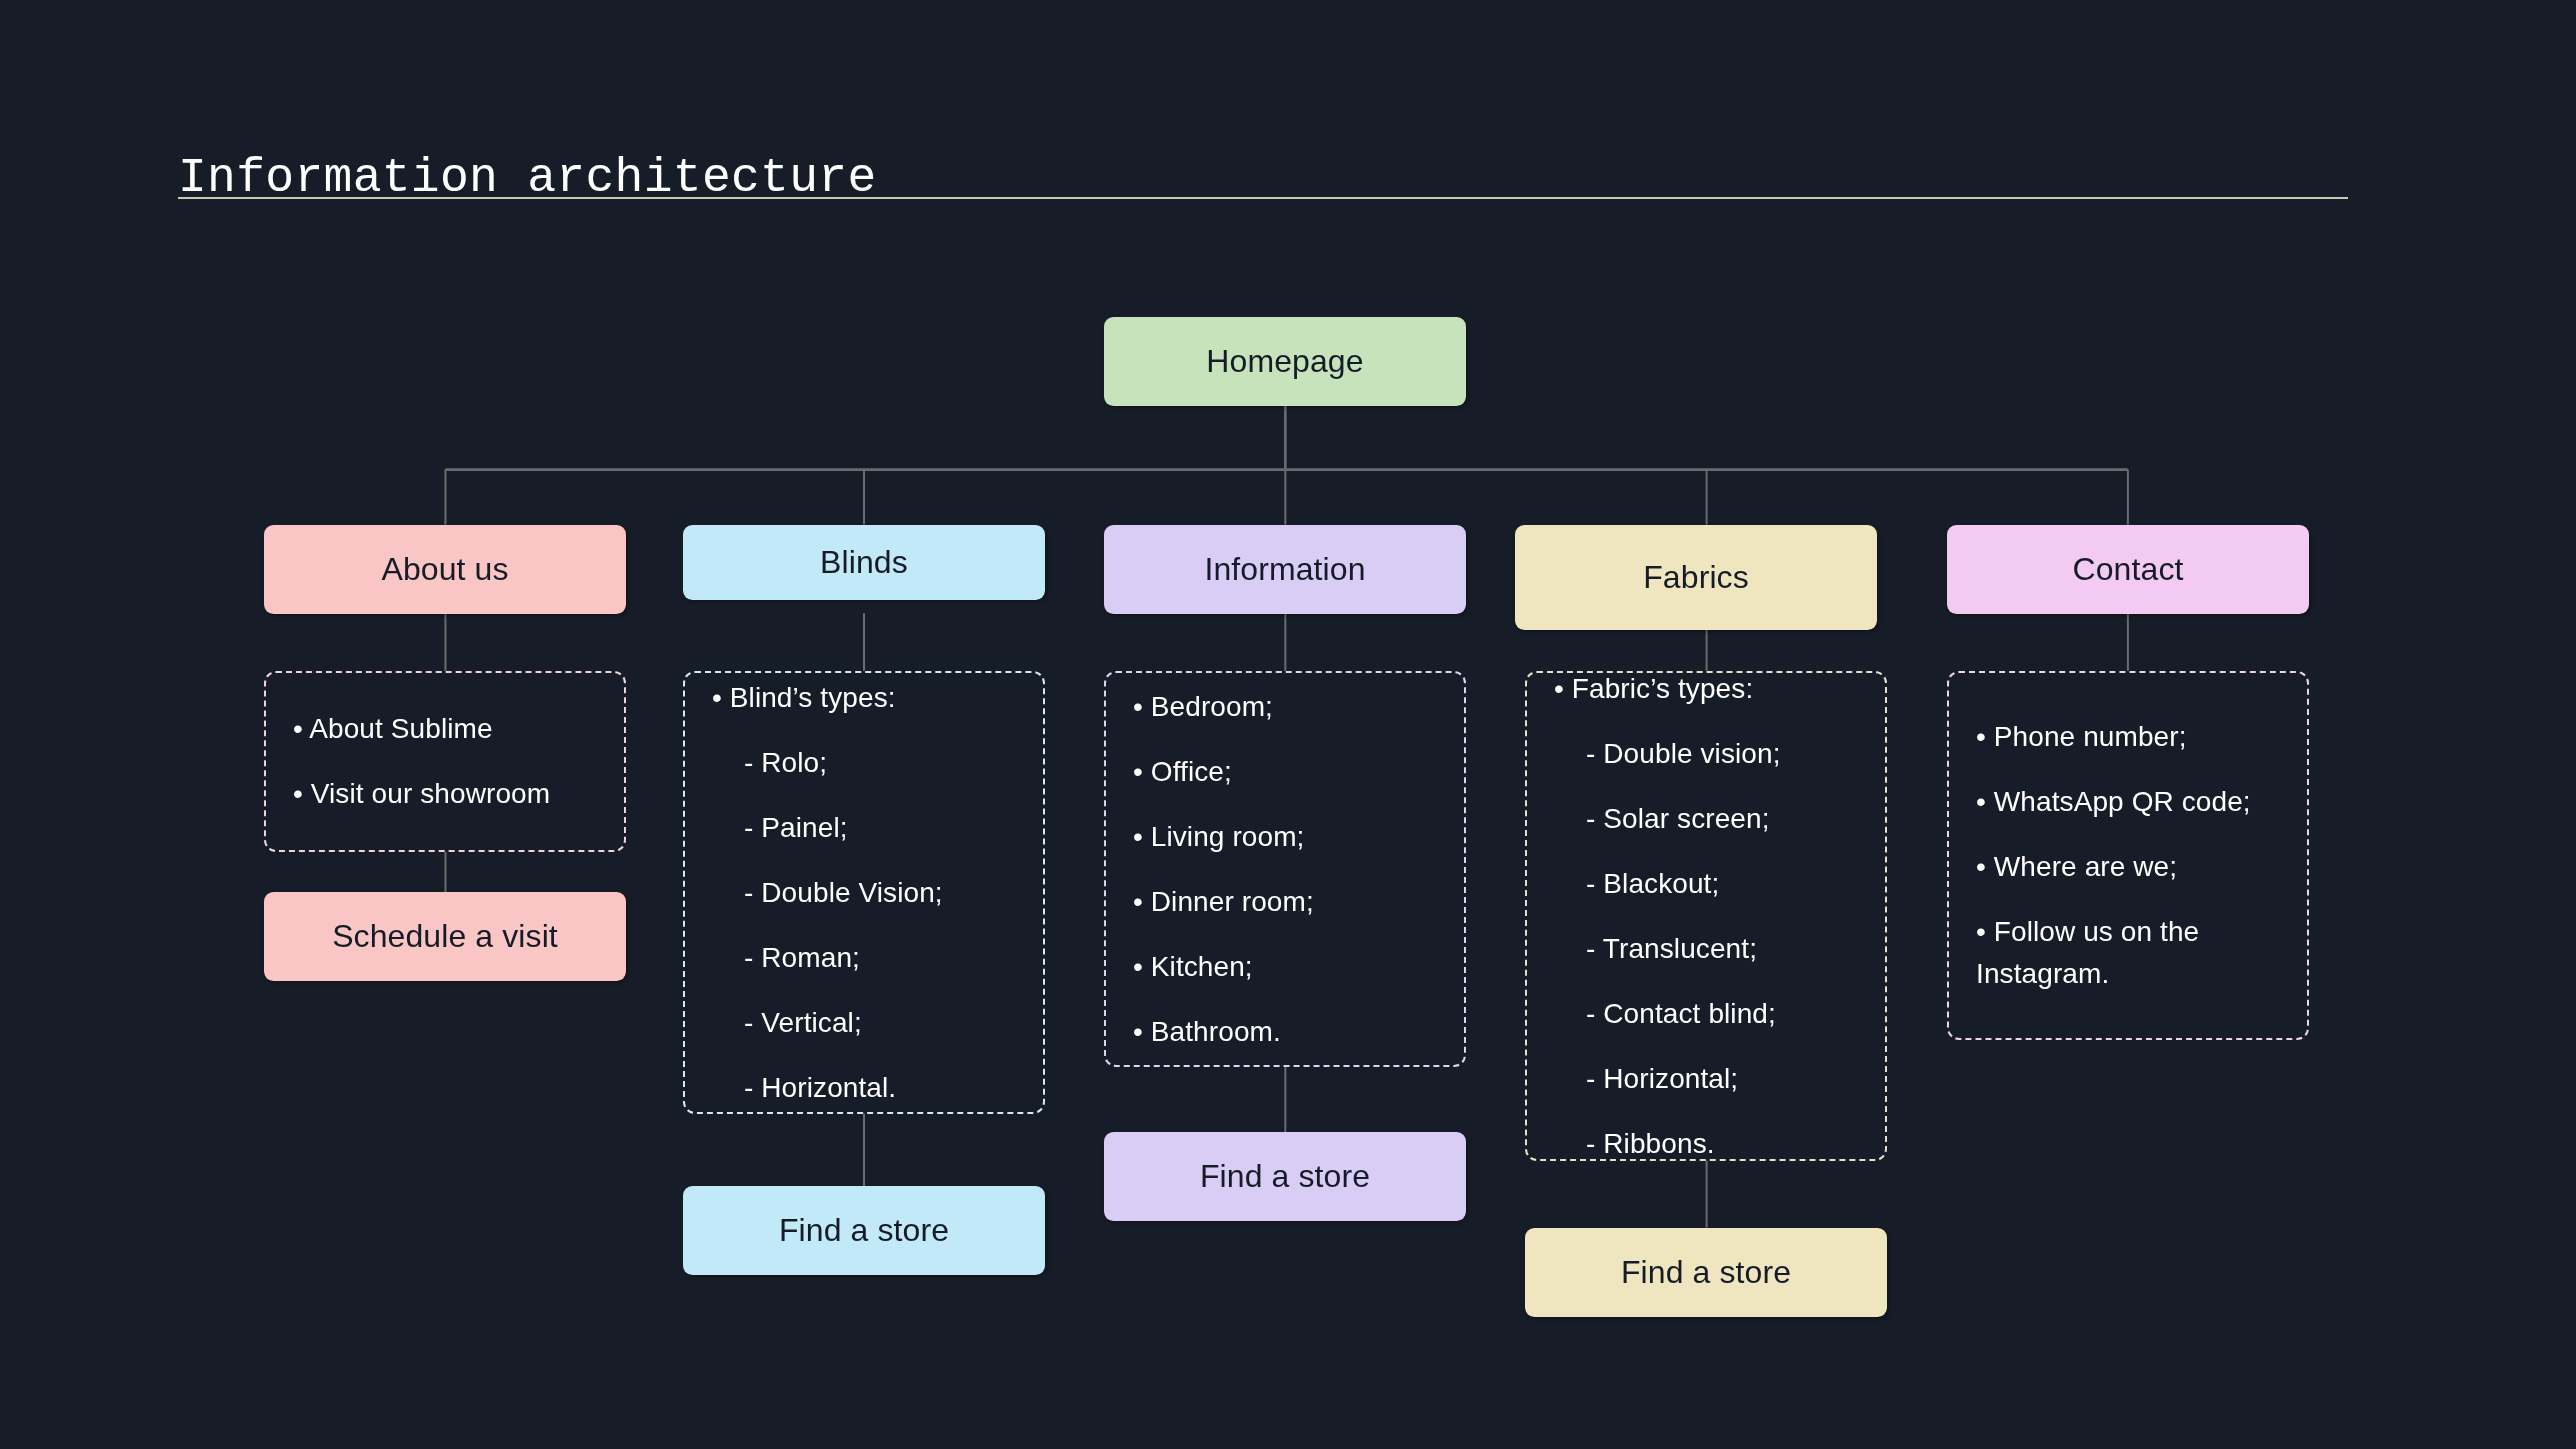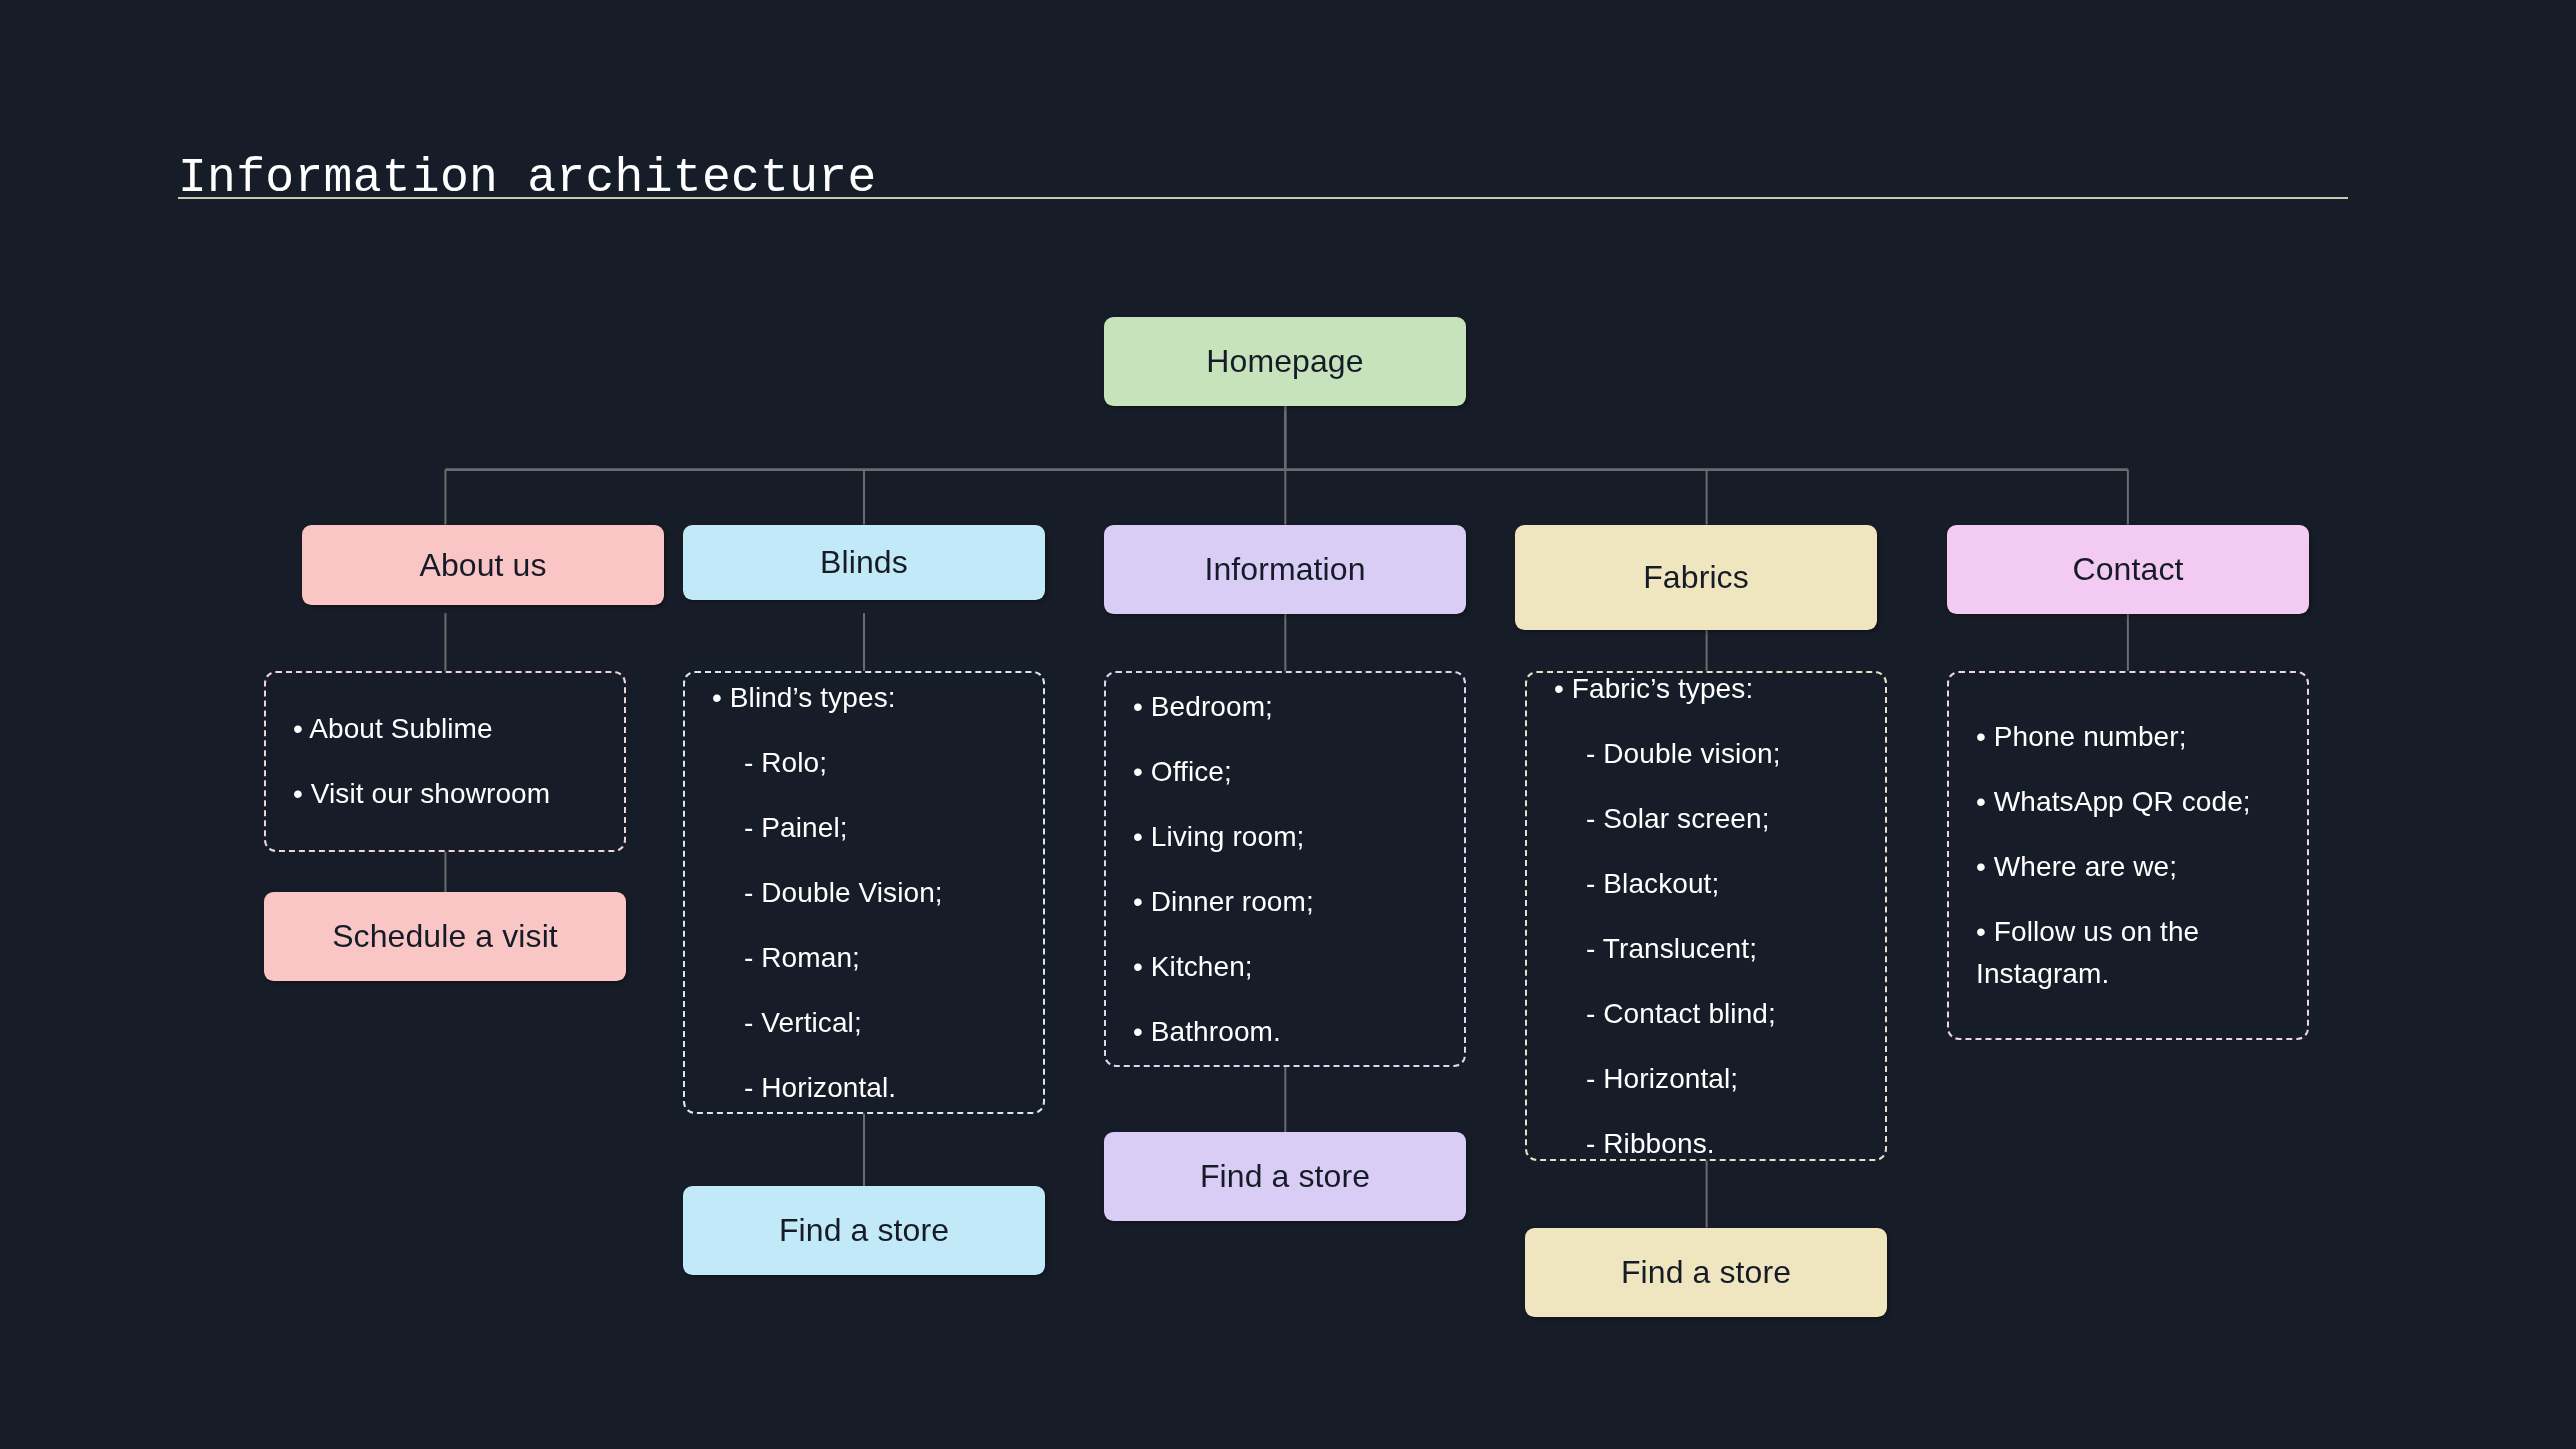--- a/index.html
+++ b/index.html
@@ -113,21 +113,21 @@
       <line x1="1916" y1="1590" x2="1916" y2="1688" stroke="#6b6b6b" stroke-width="3"></line>
       <line x1="2544" y1="700" x2="2544" y2="782" stroke="#6b6b6b" stroke-width="3"></line>
       <line x1="2544" y1="914" x2="2544" y2="1000" stroke="#6b6b6b" stroke-width="3"></line>
       <line x1="2544" y1="1730" x2="2544" y2="1830" stroke="#6b6b6b" stroke-width="3"></line>
       <line x1="3172" y1="700" x2="3172" y2="782" stroke="#6b6b6b" stroke-width="3"></line>
       <line x1="3172" y1="914" x2="3172" y2="1000" stroke="#6b6b6b" stroke-width="3"></line>
     </svg>
 <div class="node" style="left: 1104px; top: 317px; width: 362px; height: 89px; background: rgb(199, 227, 187); text-align: right;">
       <span>Homepage</span>
     </div>
-    <div class="node" style="left: 264px; top: 525px; width: 362px; height: 80px; background: rgb(249, 197, 197); margin-left: 38px;">
+    <div class="node" style="left: 264px; top: 525px; width: 362px; height: 89px; background: rgb(249, 197, 197);">
       <span>About us</span>
     </div>
     <div class="panel" style="left: 264px; top: 671px; width: 362px; height: 181px; border-color: rgb(240, 212, 214);">
       <div class="line lvl0">• About Sublime</div>
       <div class="line lvl0">• Visit our showroom</div>
     </div>
     <div class="node" style="left: 264px; top: 892px; width: 362px; height: 89px; background: rgb(249, 197, 197);">
       <span>Schedule a visit</span>
     </div>
     <div class="node" style="left: 683px; top: 525px; width: 362px; height: 75px; background: rgb(194, 233, 247);">

